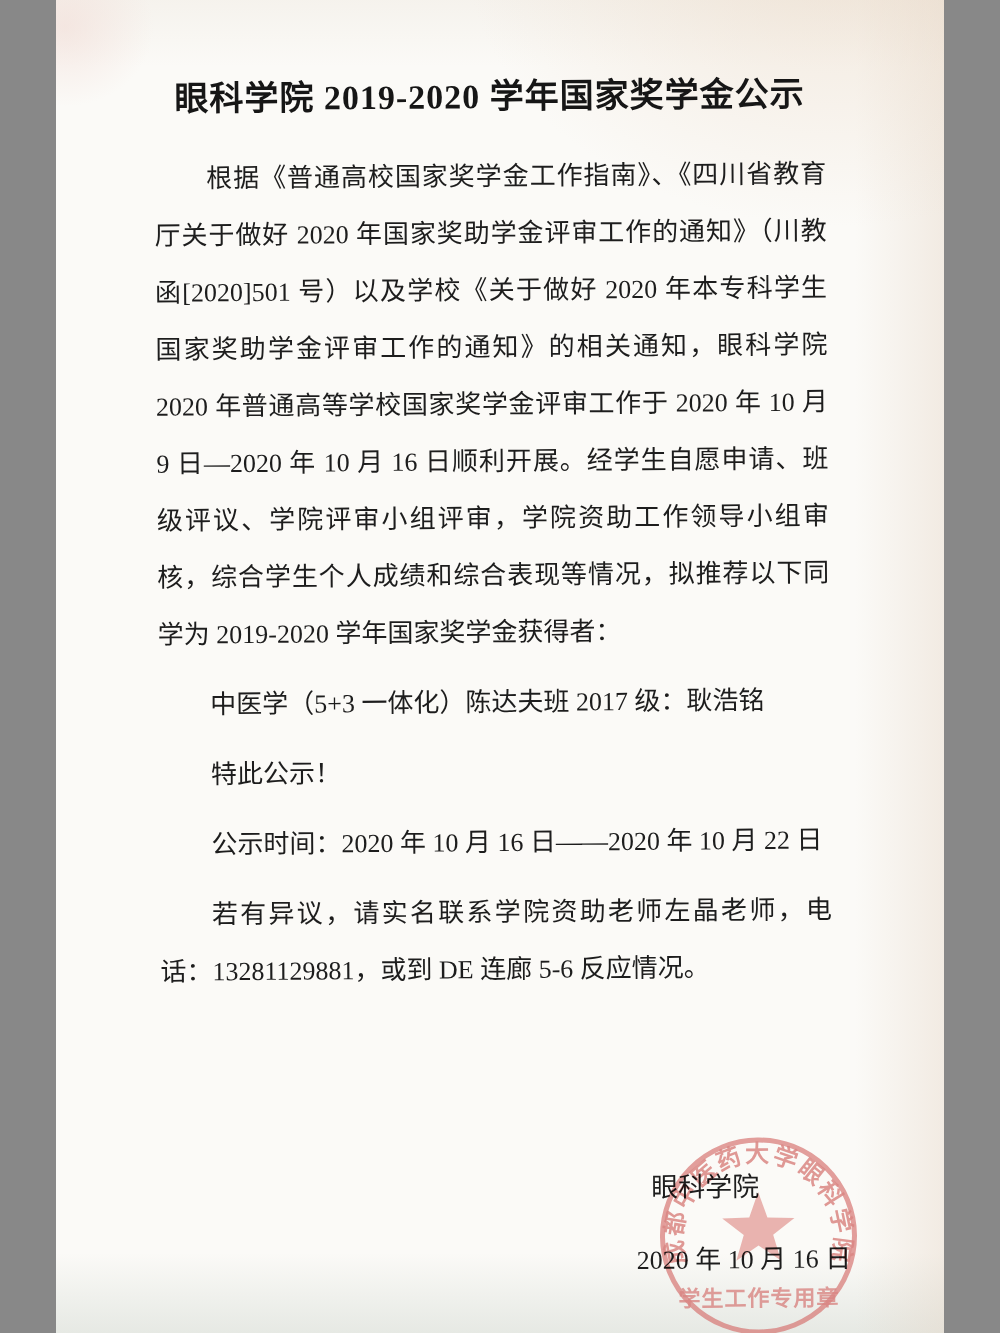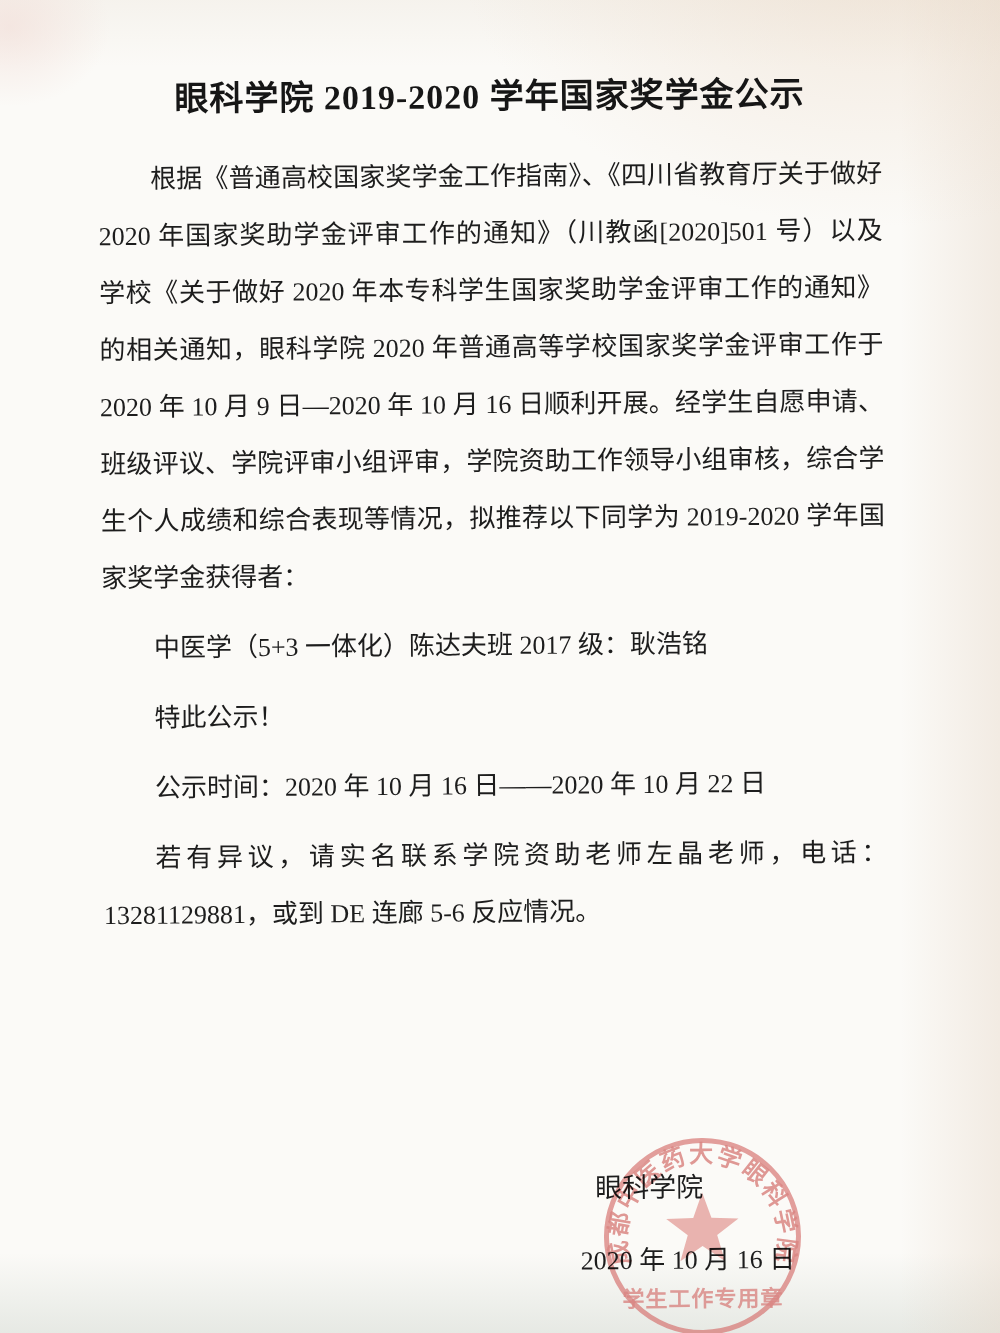--- a/index.html
+++ b/index.html
@@ -1,18 +1,18 @@
 <!DOCTYPE html>
 <html lang="zh-CN"><head>
 <meta charset="utf-8">
 <style>
   html, body { margin: 0; padding: 0; background: #888; }
   .photo {
     position: relative;
-    width: 1000px;
+    width: 888px;
     height: 1333px;
     margin: 0 auto;
     overflow: hidden;
     color: #1f1f1f;
     font-family: "Liberation Serif", "DejaVu Serif", serif;
     background:
       radial-gradient(60% 30% at 88% -4%, rgba(234,216,197,0.55), rgba(234,216,197,0) 70%),
       radial-gradient(10% 6% at 1% 2%, rgba(242,222,216,0.65), rgba(242,222,216,0) 100%),
       linear-gradient(to left, rgba(228,212,196,0.40), rgba(228,212,196,0) 10%),
       linear-gradient(to top, rgba(213,219,212,0.55), rgba(213,219,212,0) 6%),

